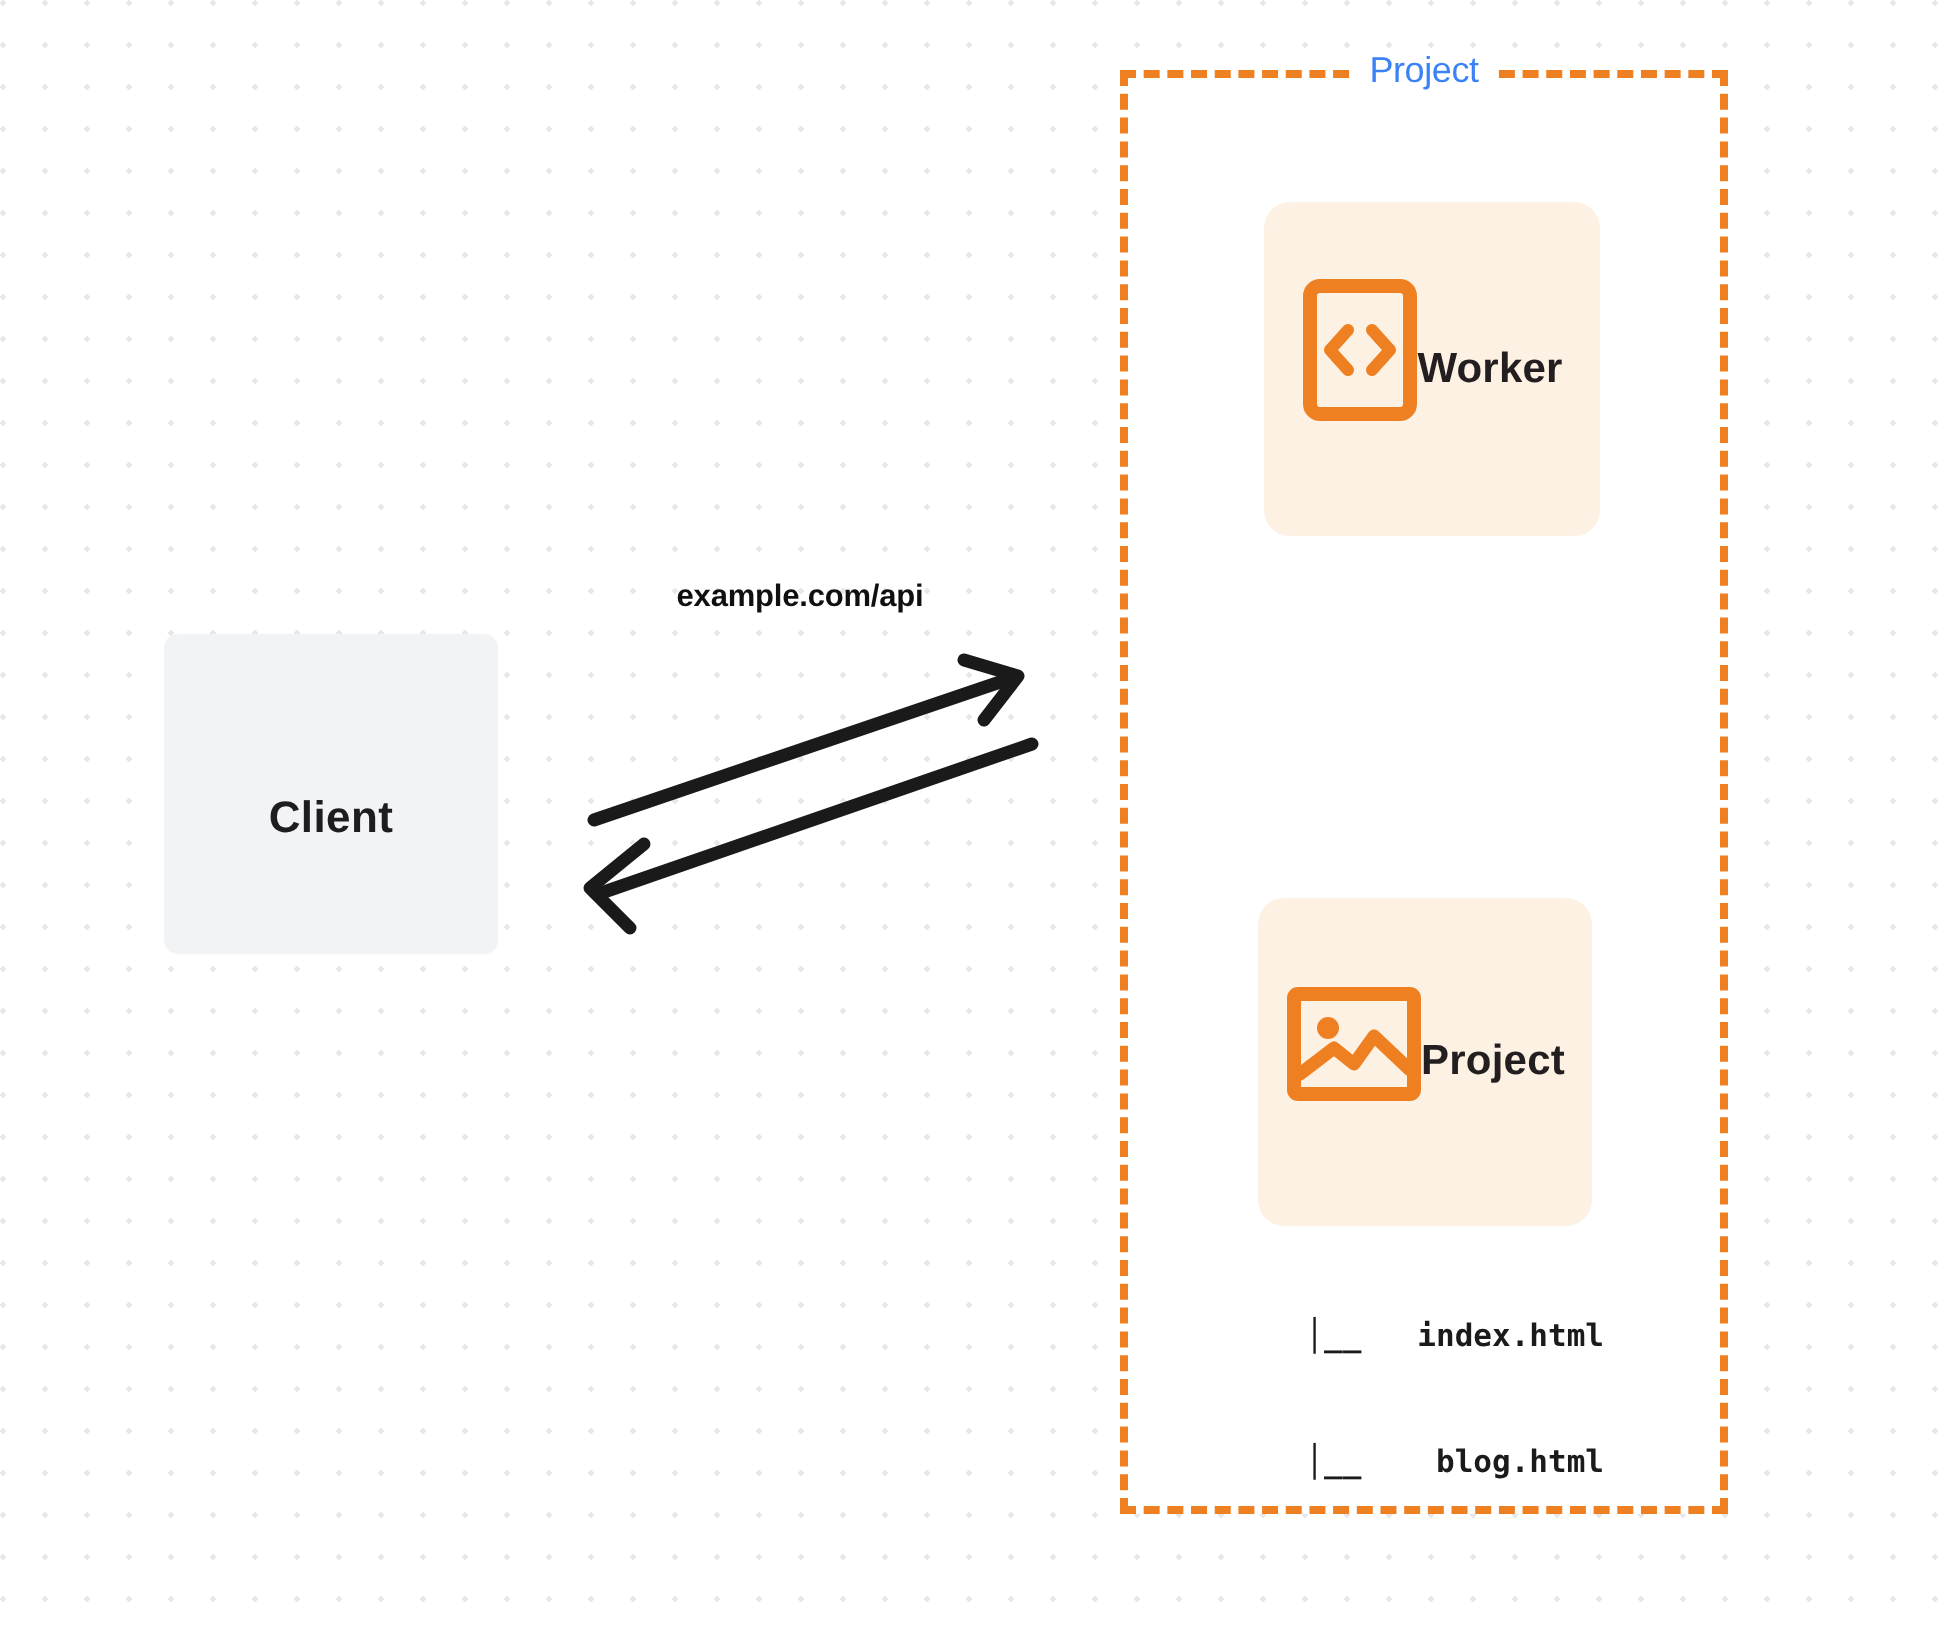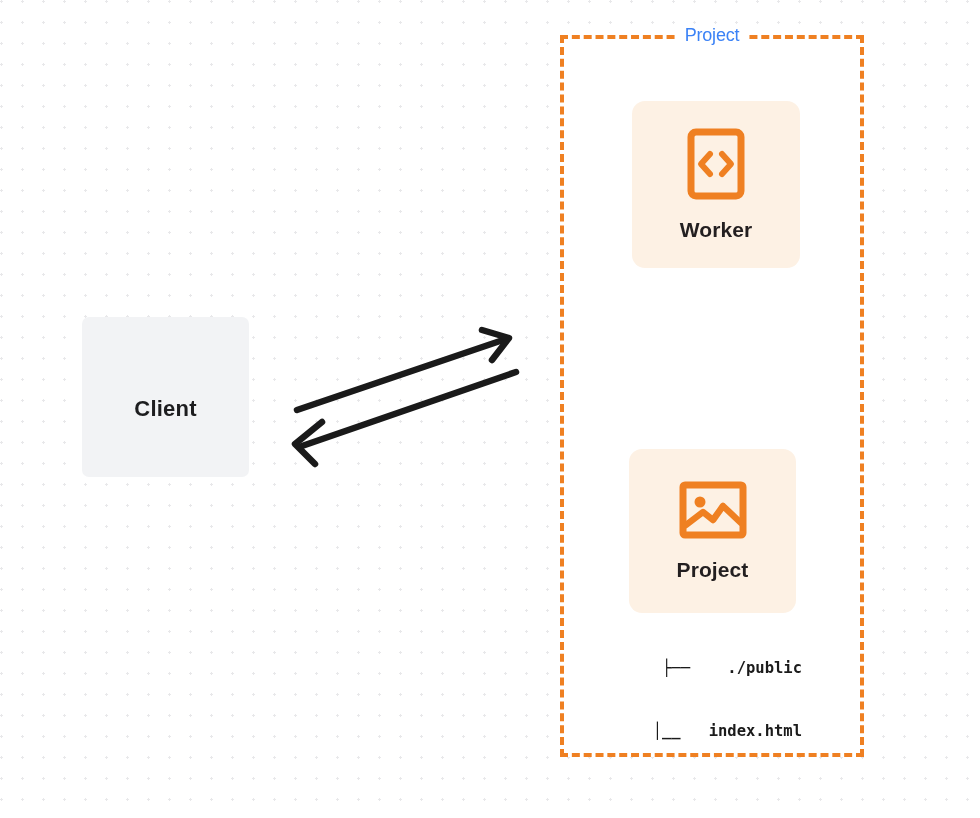--- a/index.html
+++ b/index.html
@@ -101,21 +101,21 @@
     letter-spacing: -0.2px;
     line-height: 22px;
   }
 
   
   .service-card {
     position: absolute;
     background-color: #fdf1e4;
     border-radius: 13px;
     display: flex;
-    flex-direction: column;
+    flex-direction: row;
     align-items: center;
     justify-content: center;
   }
   #worker-card {
     left: 632px;
     top: 101px;
     width: 168px;
     height: 167px;
   }
   #assets-card {
@@ -156,20 +156,21 @@
 </head>
 <body>
 
 <div id="canvas">
 
   <div id="client-node">
     <span class="node-label">Client</span>
   </div>
 
   <div id="connector">
+    <div id="request-label">example.com/api</div>
     <svg width="260" height="190" viewBox="0 0 260 190">
 
       <g>
         <line x1="27" y1="130" x2="233" y2="60" stroke="#1a1a1a" stroke-width="6.5" stroke-linecap="round"></line>
         <polyline points="212,50 239,58 222,80" fill="none" stroke="#1a1a1a" stroke-width="6.5" stroke-linecap="round" stroke-linejoin="round"></polyline>
       </g>
 
       <g>
         <line x1="246" y1="92" x2="32" y2="166" stroke="#1a1a1a" stroke-width="6.5" stroke-linecap="round"></line>
         <polyline points="52,142 25,164 45,184" fill="none" stroke="#1a1a1a" stroke-width="6.5" stroke-linecap="round" stroke-linejoin="round"></polyline>
@@ -198,18 +199,18 @@
       <svg width="68" height="60" viewBox="0 0 68 60">
         <rect x="4" y="5" width="60" height="50" rx="2" ry="2" fill="none" stroke="#ef8022" stroke-width="7"></rect>
         <circle cx="21" cy="22" r="5.5" fill="#ef8022"></circle>
         <polyline points="7,45 24,32 34,40 44,26 62,43" fill="none" stroke="#ef8022" stroke-width="6.5" stroke-linecap="round" stroke-linejoin="round"></polyline>
       </svg>
     </span>
     <span class="card-label">Project</span>
   </div>
 
   <div id="file-tree">
-    <span class="tree-row">├──    ./public</span>
     <span class="tree-row">   │__   index.html</span>
+    <span class="tree-row">   │__    blog.html</span>
     
   </div>
 
 </div>
 
 </body></html>

